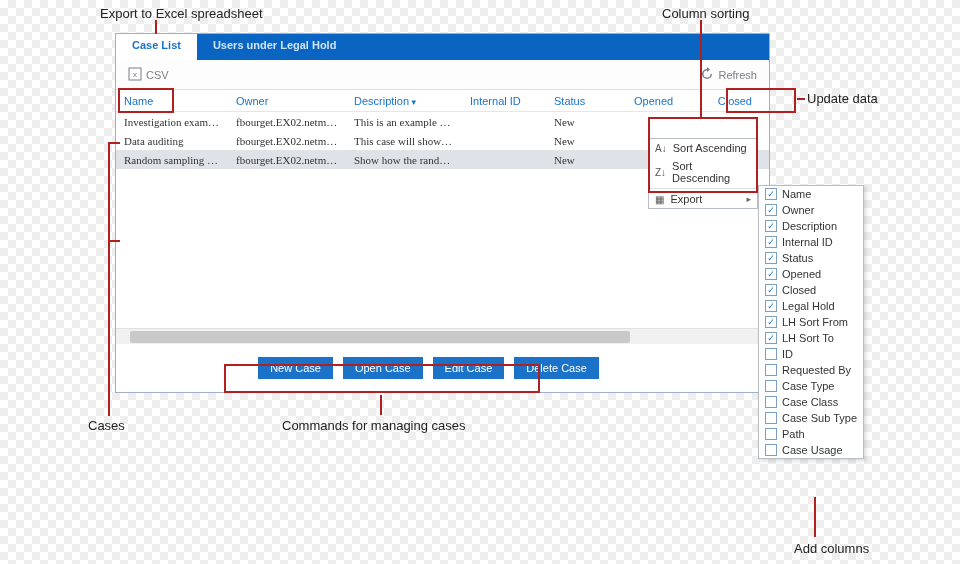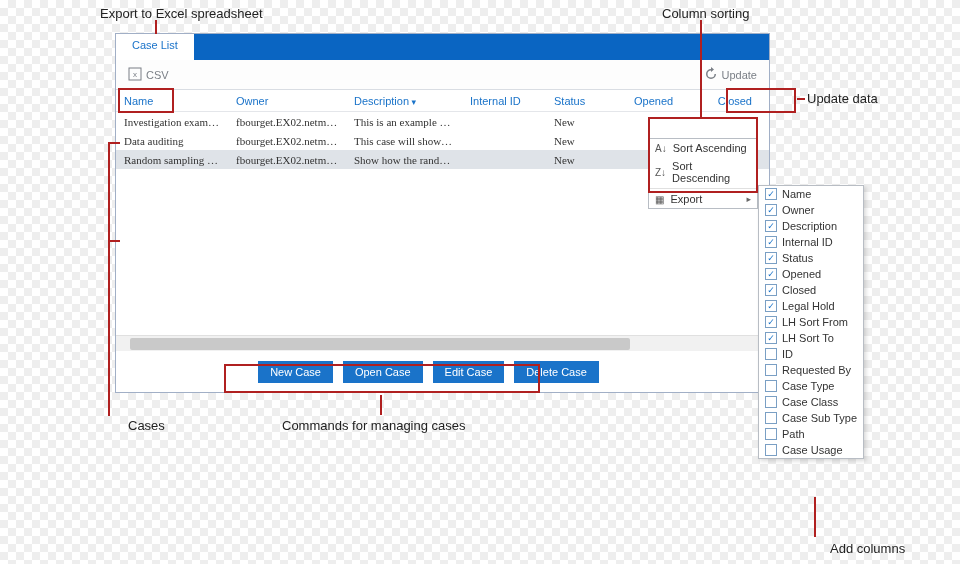--- a/index.html
+++ b/index.html
@@ -21,21 +21,21 @@
     background: #fff; border: 1px solid #a1afc6; z-index: 2;
     display: flex; flex-direction: column; box-shadow: 0 0 0 rgba(0,0,0,0);
   }
   .titlebar {
     background: #0a65c2; color: #fff; height: 28px; display: flex; align-items: center;
     padding: 0 8px; font-size: 14px; font-weight: 600;
   }
   .titlebar .spacer { flex: 1; }
   .titlebar .winbtn { width: 20px; text-align: center; cursor: pointer; font-size: 13px; }
   .tabs { background: #0a65c2; height: 26px; display: flex; font-size: 11px; }
-  .tab { padding: 5px 16px; color: #cfe3f7; cursor: pointer; }
+  .tab { padding: 5px 16px; color: #cfe3f7; cursor: pointer; font-weight: bold; }
   .tab.active { background: #fff; color: #1a73c9; }
   .toolbar {
     height: 30px; border-bottom: 1px solid #d9dde3; display: flex; align-items: center;
     padding: 0 6px; font-size: 11px; color: #7a7f86; background:#fdfdfd;
   }
   .toolbtn { display: flex; align-items: center; gap: 4px; padding: 3px 6px; cursor: pointer; }
   .toolbar .spacer { flex: 1; }
   .grid { flex: 1; display: flex; flex-direction: column; font-size: 11px; overflow:hidden;}
   .ghead { display: flex; color: #1a73c9; border-bottom: 1px solid #e4e6ea; height: 22px; align-items: center; }
   .gcol { padding: 0 8px; overflow: hidden; white-space: nowrap; text-overflow: ellipsis; cursor: pointer; }
@@ -46,21 +46,21 @@
   .c-status { width: 80px; }
   .c-opened { width: 74px; text-align:left;}
   .c-closed { width: 60px; text-align:right;}
   .grow { display: flex; height: 19px; align-items: center; color: #333; }
   .grow:nth-child(odd){ background:#fff;}
   .grow.sel { background: #dfe3e8; }
   .gcell { padding: 0 8px; overflow: hidden; white-space: nowrap; text-overflow: ellipsis; font-family: Liberation Serif, serif; }
   .gridbody { flex:1; background:#fff; }
   .hscroll { height: 16px; background:#f1f1f1; border-top:1px solid #e0e0e0; position:relative;}
   .hscroll .thumb{ position:absolute; left:14px; top:2px; height:12px; width:500px; background:#c9c9c9; border-radius:2px;}
-  .footer { height: 41px; display: flex; align-items: center; justify-content: center; gap: 10px; padding: 0 10px; }
+  .footer { height: 48px; display: flex; align-items: center; justify-content: center; gap: 10px; padding: 0 10px; }
   .btn {
     background: #1a73c9; color: #fff; border: none; padding: 5px 12px; font-size: 11px; cursor: pointer;
   }
   .sortmenu {
     position: absolute; left: 648px; top: 138px; width: 110px; background: #fff;
     border: 1px solid #b8bdc4; z-index: 5; font-size: 11px; color: #333;
   }
   .sortmenu .mi { display: flex; align-items: center; gap: 6px; padding: 3px 6px; cursor: pointer; }
   .sortmenu .sep { border-top:1px solid #e0e0e0; margin:1px 0;}
   .colmenu {
@@ -80,61 +80,62 @@
   .chev{ margin-left:auto; font-size:9px; color:#666;}
 </style>
 </head>
 <body>
 
 <div class="checker"></div>
 
 <div class="ann" style="left:100px; top:6px;">Export to Excel spreadsheet</div>
 <div class="ann" style="left:630px; top:6px;margin-left:32px;">Column sorting</div>
 <div class="ann" style="left:807px; top:91px;">Update data</div>
-<div class="ann" style="left:88px; top:418px;padding-left:40px;">Cases</div>
+<div class="ann" style="left:88px; top:418px;">Cases</div>
 <div class="ann" style="left:282px; top:418px;">Commands for managing cases</div>
-<div class="ann" style="left:794px; top:541px;margin-left:36px;">Add columns</div>
+<div class="ann" style="left:794px; top:541px;">Add columns</div>
 
 <div class="redbox" style="left:118px; top:88px; width:56px; height:25px;"></div>
 <div class="redbox" style="left:726px; top:88px; width:70px; height:25px;"></div>
 <div class="redbox" style="left:648px; top:117px; width:110px; height:76px;"></div>
 <div class="redbox" style="left:224px; top:364px; width:316px; height:29px;"></div>
 
 <div class="redline" style="left:155px; top:20px; width:2px; height:14px;"></div>
 <div class="redline" style="left:700px; top:20px; width:2px; height:97px;"></div>
 <div class="redline" style="left:797px; top:98px; width:8px; height:2px;"></div>
 <div class="redline" style="left:108px; top:142px; width:2px; height:100px;"></div>
 <div class="redline" style="left:108px; top:142px; width:12px; height:2px;"></div>
 <div class="redline" style="left:108px; top:240px; width:12px; height:2px;"></div>
 <div class="redline" style="left:108px; top:242px; width:2px; height:174px;"></div>
 <div class="redline" style="left:380px; top:395px; width:2px; height:20px;"></div>
 <div class="redline" style="left:814px; top:497px; width:2px; height:40px;"></div>
 
 <div class="window">
   <div class="tabs">
     <div class="tab active">Case List</div>
+    <div class="tab">Users under Legal Hold</div>
   </div>
   <div class="toolbar">
     <div class="toolbtn">
       <span>
         <svg width="14" height="14" viewBox="0 0 14 14">
             <rect x="1" y="1" width="12" height="12" fill="none" stroke="#7a7f86"></rect>
             <text x="7" y="10" font-size="8" text-anchor="middle" fill="#7a7f86">x</text>
           </svg>
       </span>
       <span>CSV</span>
     </div>
     <span class="spacer"></span>
     <div class="toolbtn">
       <span>
         <svg width="14" height="14" viewBox="0 0 14 14">
             <path d="M7 2a5 5 0 1 0 5 5h-1.5A3.5 3.5 0 1 1 7 3.5V5l3-2.5L7 0z" fill="#7a7f86"></path>
           </svg>
       </span>
-      <span>Update</span>
+      <span>Refresh</span>
     </div>
   </div>
   <div class="grid">
     <div class="ghead">
       <div class="gcol c-name">Name</div>
       <div class="gcol c-owner">Owner</div>
       <div class="gcol c-desc desc-arrow">Description</div>
       <div class="gcol c-intid">Internal ID</div>
       <div class="gcol c-status">Status</div>
       <div class="gcol c-opened">Opened</div>

